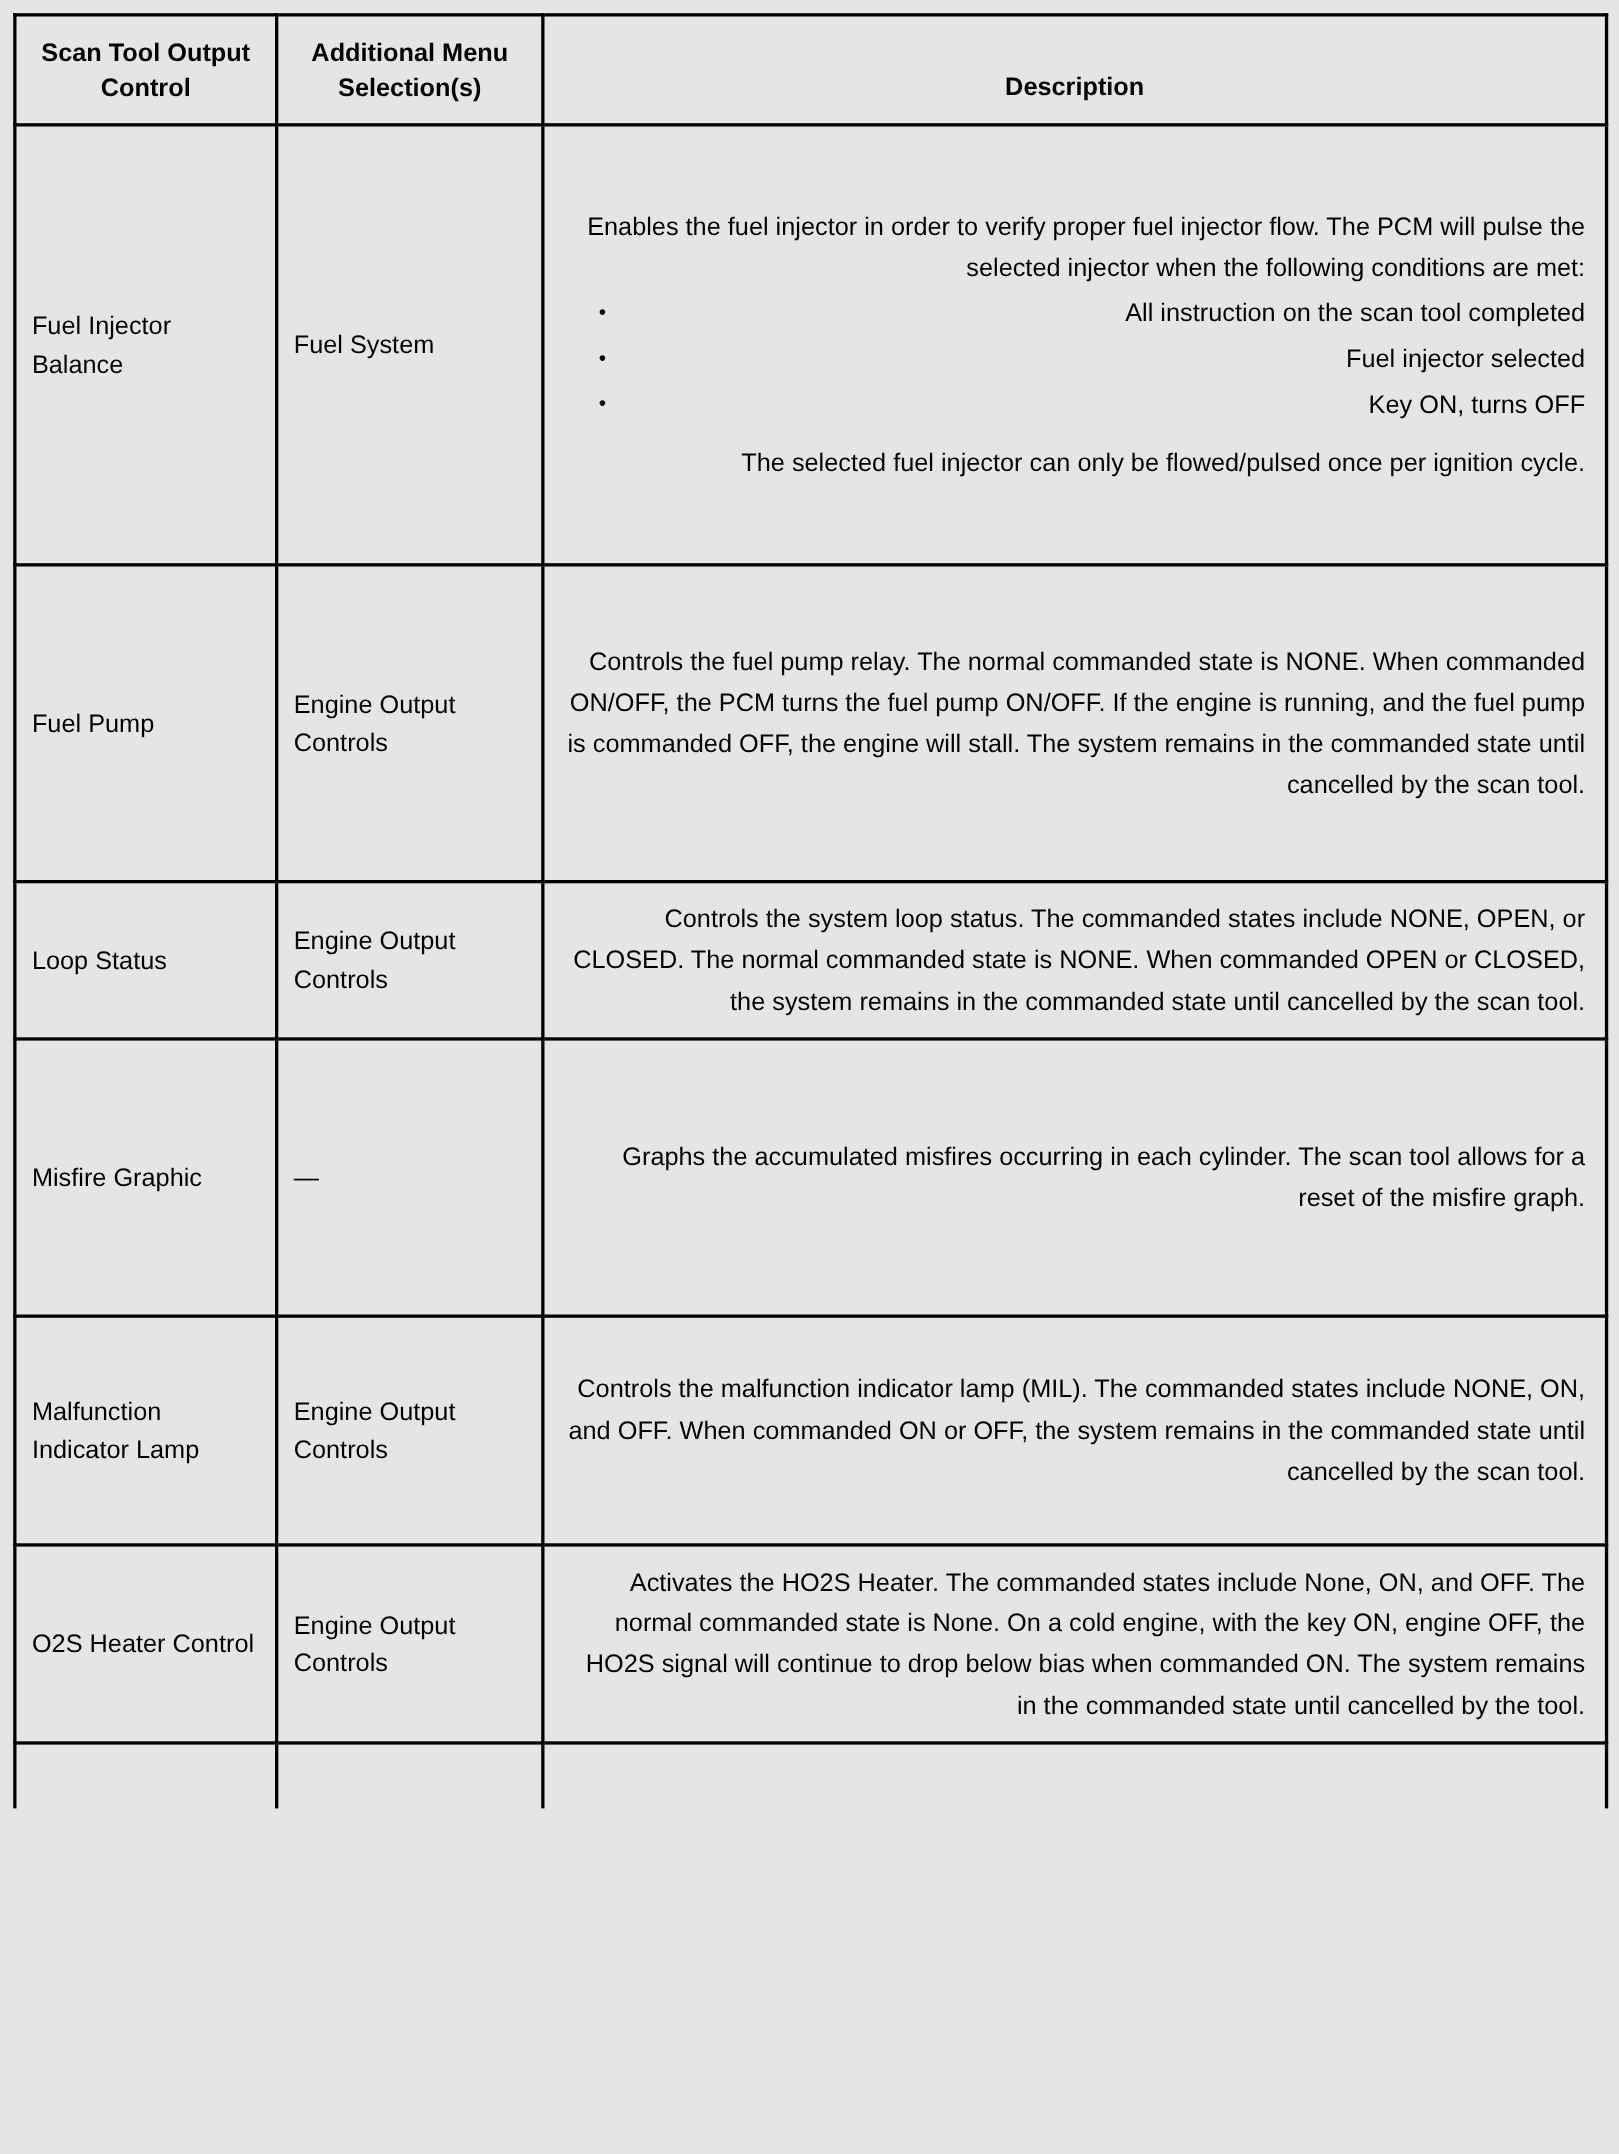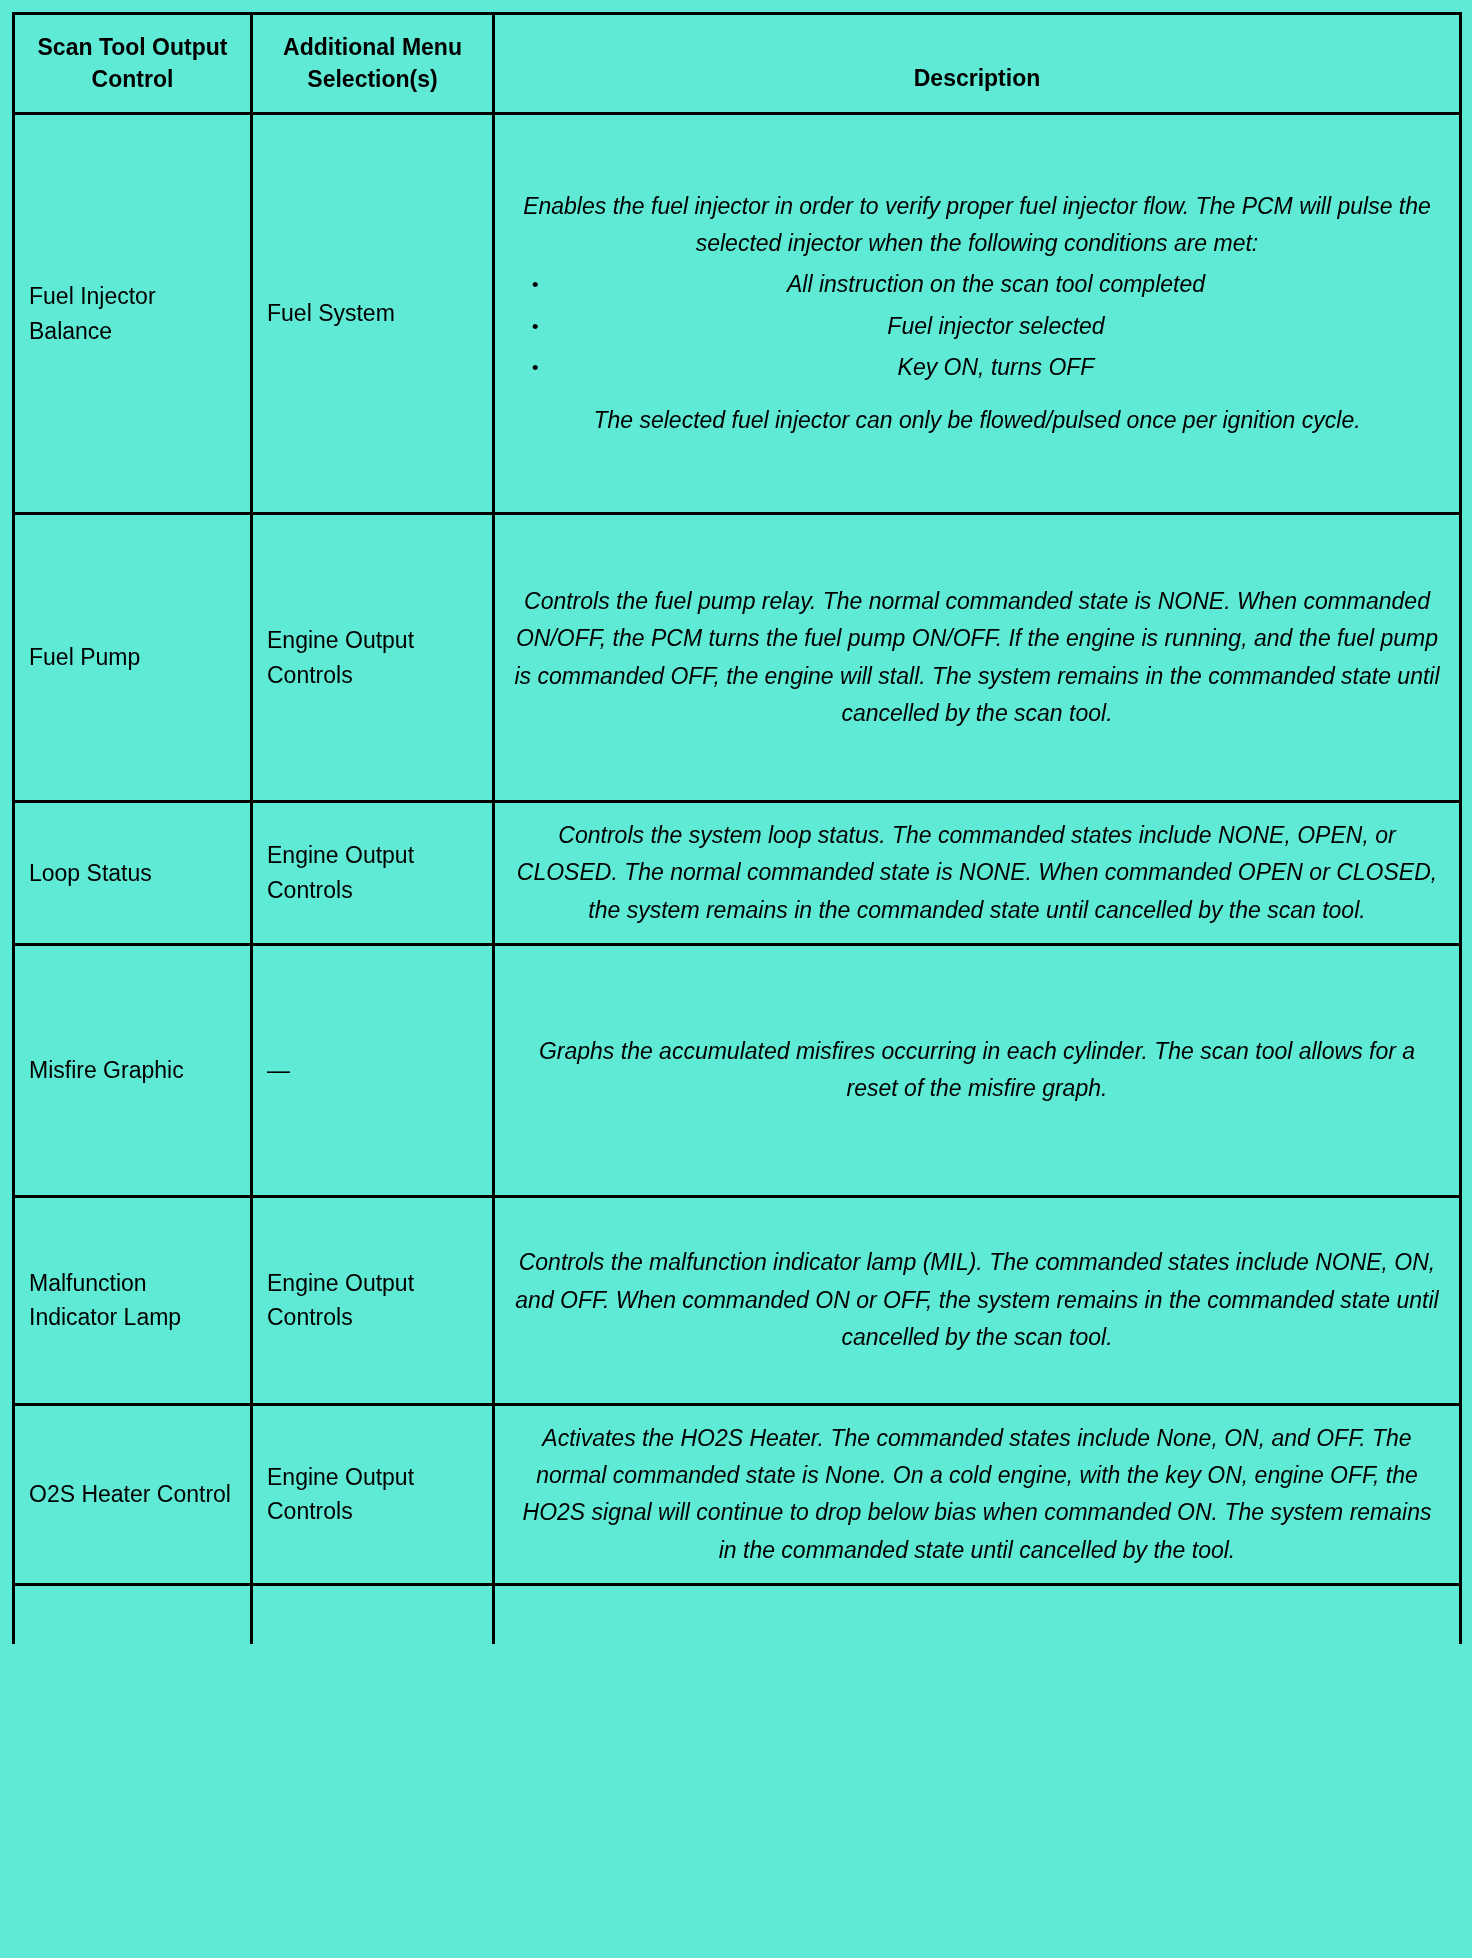--- a/index.html
+++ b/index.html
@@ -8,21 +8,21 @@
     background: #ffffff;
   }
   body {
     font-family: "Liberation Sans", sans-serif;
     color: #000000;
   }
   .page {
     position: relative;
     width: 1472px;
     height: 1958px;
-    background: #5eead4;
+    background: #e5e5e5;
     box-sizing: border-box;
     padding: 12px 10px 0 12px;
     overflow: hidden;
   }
   table.doc-table {
     border-collapse: collapse;
     width: 1450px;
     table-layout: fixed;
   }
   .doc-table th,
@@ -44,22 +44,21 @@
     padding-bottom: 18px;
   }
   .ctrl-cell, .menu-cell {
     padding: 10px 14px;
     line-height: 1.5;
     text-align: left;
   }
   .desc-cell {
     padding: 14px 18px;
     line-height: 1.62;
-    text-align: center;
-    font-style: italic;
+    text-align: right;
   }
   .desc-cell p {
     margin: 0;
     line-height: 1.62;
   }
   .bullet-line {
     display: flex;
     line-height: 1.62;
     margin-top: 4px;
   }

